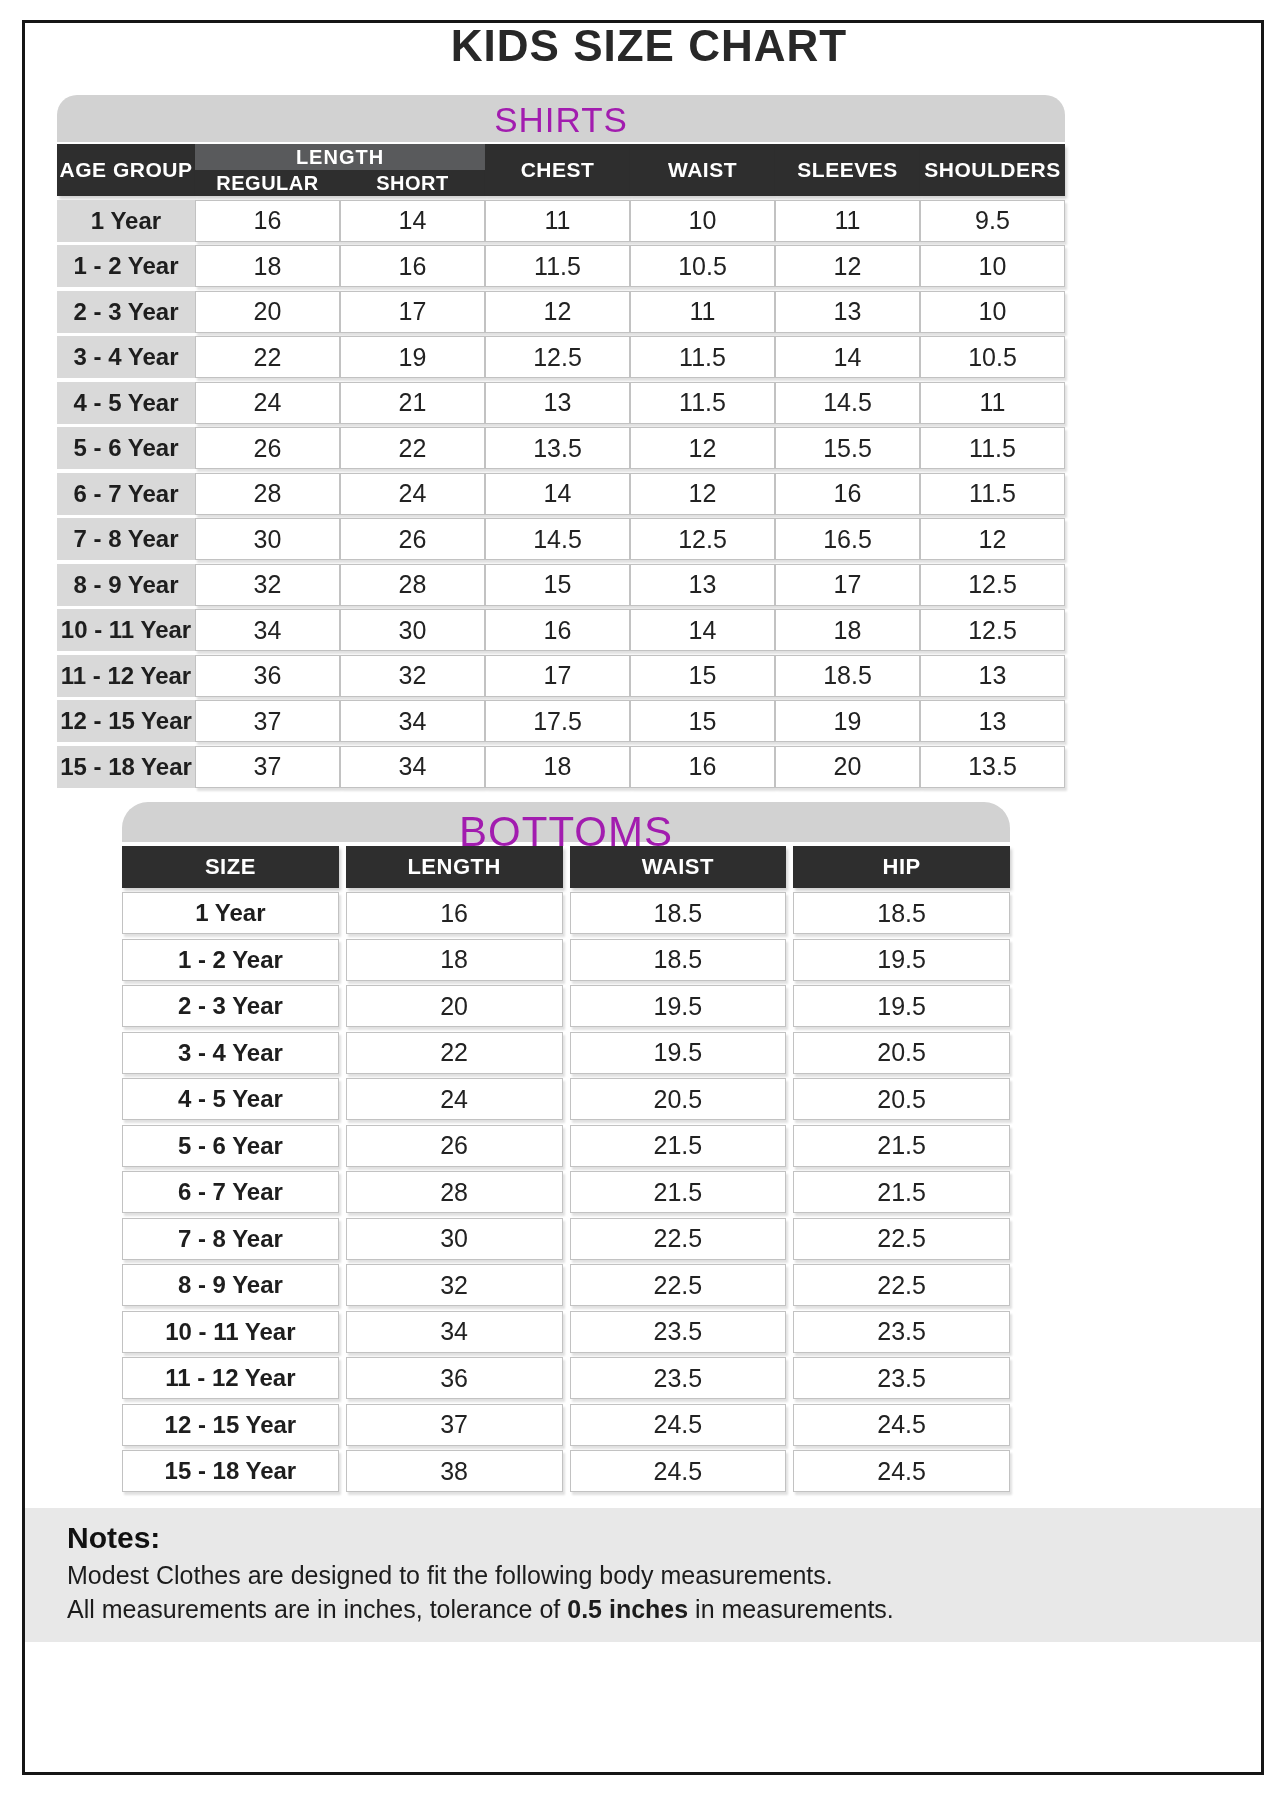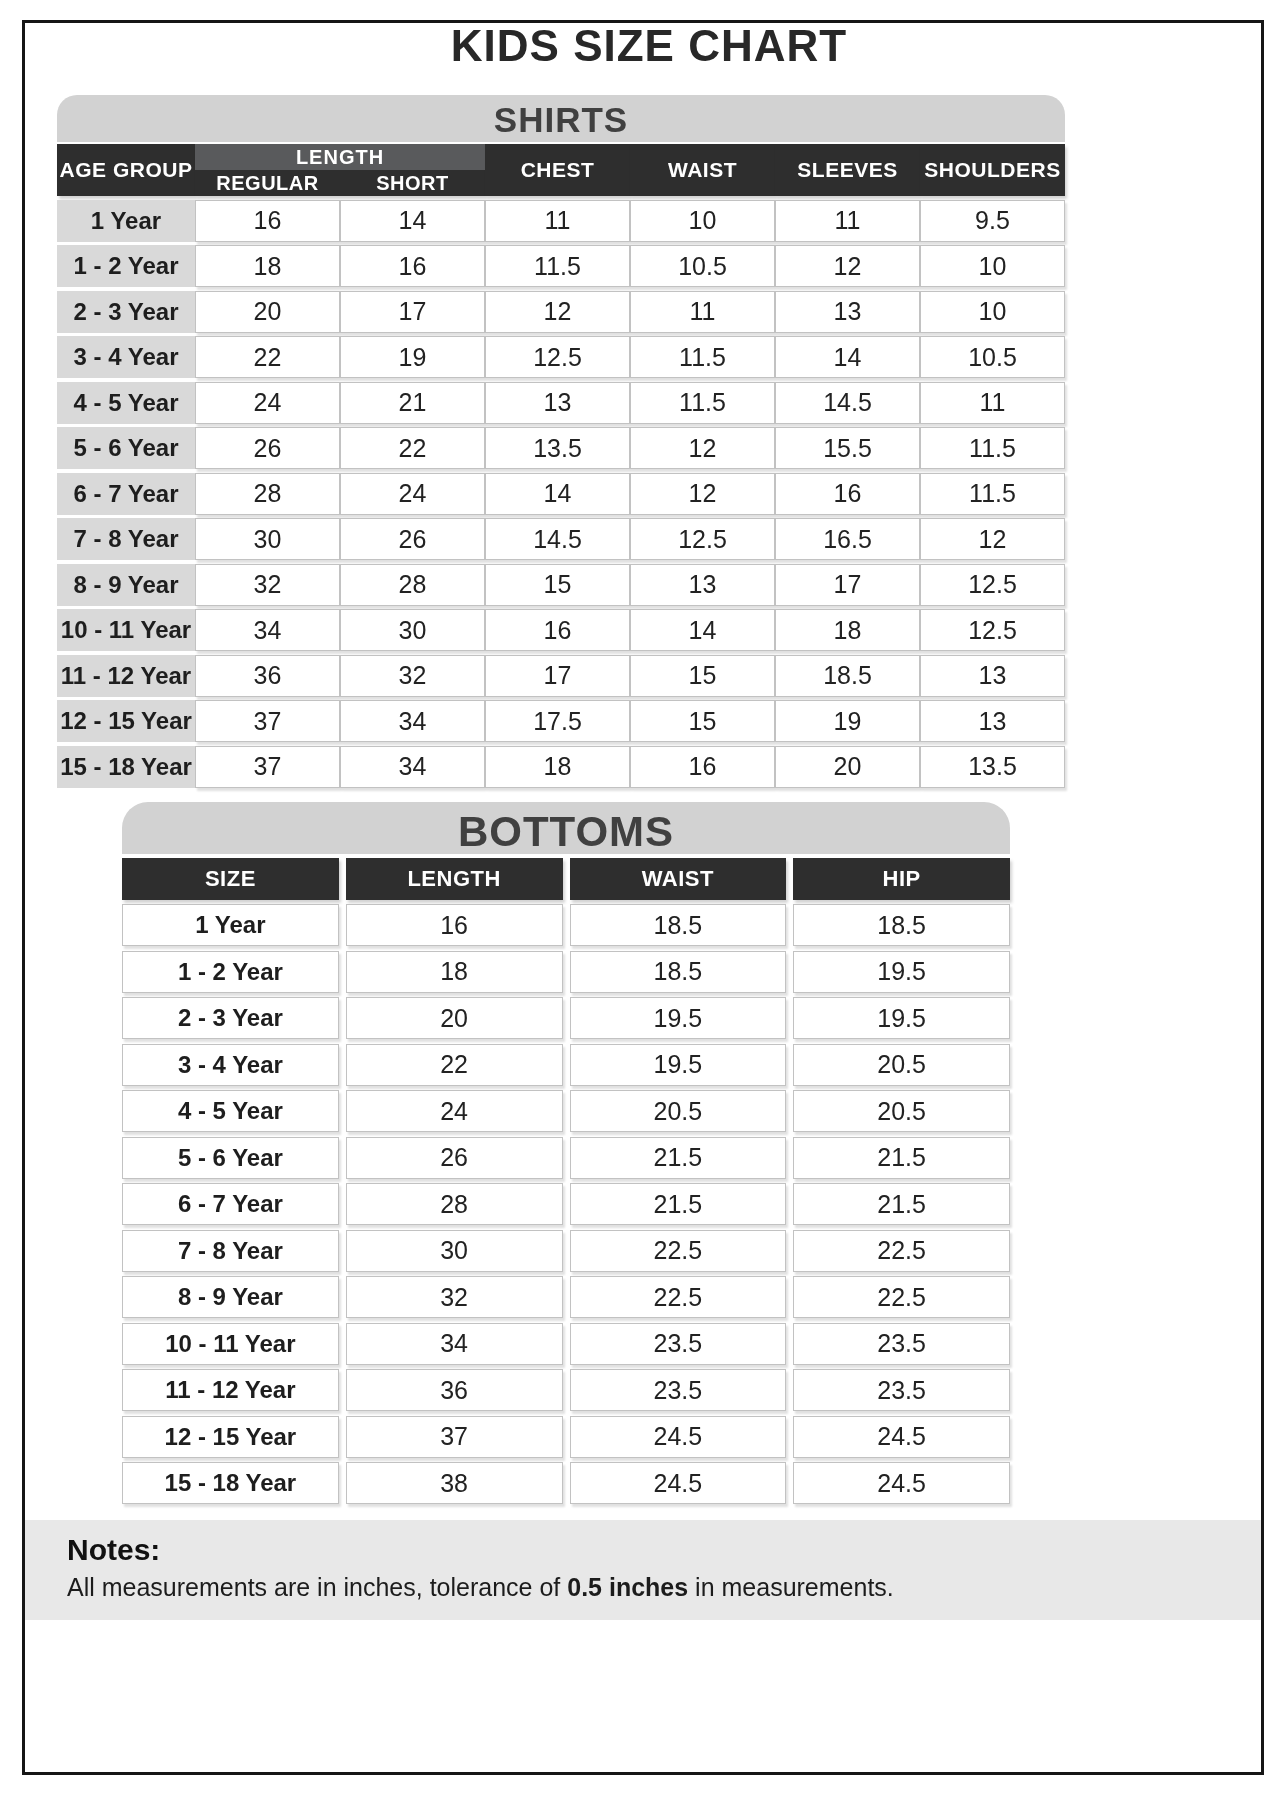--- a/index.html
+++ b/index.html
@@ -25,21 +25,21 @@
     text-align:right;font-size:13px;font-weight:bold;letter-spacing:2.4px;
     color:var(--accent,#ED8C2F);margin-top:-8px;padding-right:2px;
   }
   
   .title{
     text-align:center;font-size:44px;font-weight:600;color:#282828;
     letter-spacing:1px;margin:0 0 26px 12px;line-height:46px;
   }
   
   .bar{
-    background:var(--band,#d2d2d2);text-align:center;font-weight:bold;color:#404040;
+    background:var(--band,#d2d2d2);text-align:center;font-weight:normal;color:#a21caf;
   }
   
   .shirts{margin-left:32px;width:1008px;}
   .shirts .bar{height:47px;line-height:50px;font-size:35px;letter-spacing:1px;border-radius:20px 20px 0 0;}
   .sgrid{display:grid;grid-template-columns:138px repeat(6,1fr);}
   .shead{margin-top:2px;height:52px;}
   .hcell{
     background:var(--headbg,#2e2e2e);color:#fff;font-weight:bold;font-size:21px;
     display:flex;align-items:center;justify-content:center;letter-spacing:.5px;
     box-shadow:2px 3px 3px rgba(0,0,0,.18);
@@ -58,21 +58,21 @@
   .lcell{
     background:#d9d9d9;font-weight:bold;font-size:24px;color:#1e1e1e;
     display:flex;align-items:center;justify-content:center;height:42px;
   }
   .dcell{
     background:#fff;border:1px solid #c2c2c2;box-shadow:2px 3px 2px rgba(0,0,0,.12);
     font-size:25px;color:#222;display:flex;align-items:center;justify-content:center;height:40px;
   }
   
   .bottoms{margin-left:97px;width:888px;margin-top:14px;}
-  .bottoms .bar{height:52px;line-height:60px;font-size:42px;letter-spacing:1px;border-radius:26px 26px 0 0;}
+  .bottoms .bar{height:40px;line-height:60px;font-size:42px;letter-spacing:1px;border-radius:26px 26px 0 0;}
   .bgrid{display:grid;grid-template-columns:repeat(4,1fr);column-gap:22px;gap:7px;}
   .bhead{margin-top:4px;}
   .bottoms .hcell{height:42px;font-size:22px;}
   .brow{margin-top:4.5px;}
   .size-name{font-weight:bold;font-size:24px;color:#1e1e1e;}
   
   .notes{background:#e8e8e8;margin-top:16px;padding:12px 30px 16px 42px;}
   .notes-title{font-size:30px;font-weight:bold;color:#111;line-height:36px;margin-bottom:2px;}
   .note-line{font-size:25px;color:#1c1c1c;line-height:34px;}
   .note-line .b{font-weight:bold;}
@@ -308,17 +308,18 @@
           <div class="dcell">38</div>
           <div class="dcell">24.5</div>
           <div class="dcell">24.5</div>
         </div>
       </div>
   </section>
 
   <div class="notes">
     <div class="notes-title">Notes:</div>
     <div id="notes-lines">
+        <div class="note-line"><span>Modest Clothes are designed to fit the following body measurements.</span></div>
         <div class="note-line"><span>All measurements are in inches, tolerance of </span><span class="b">0.5 inches</span><span> in measurements.</span></div>
       </div>
   </div>
 
 </div>
 
 </body></html>

